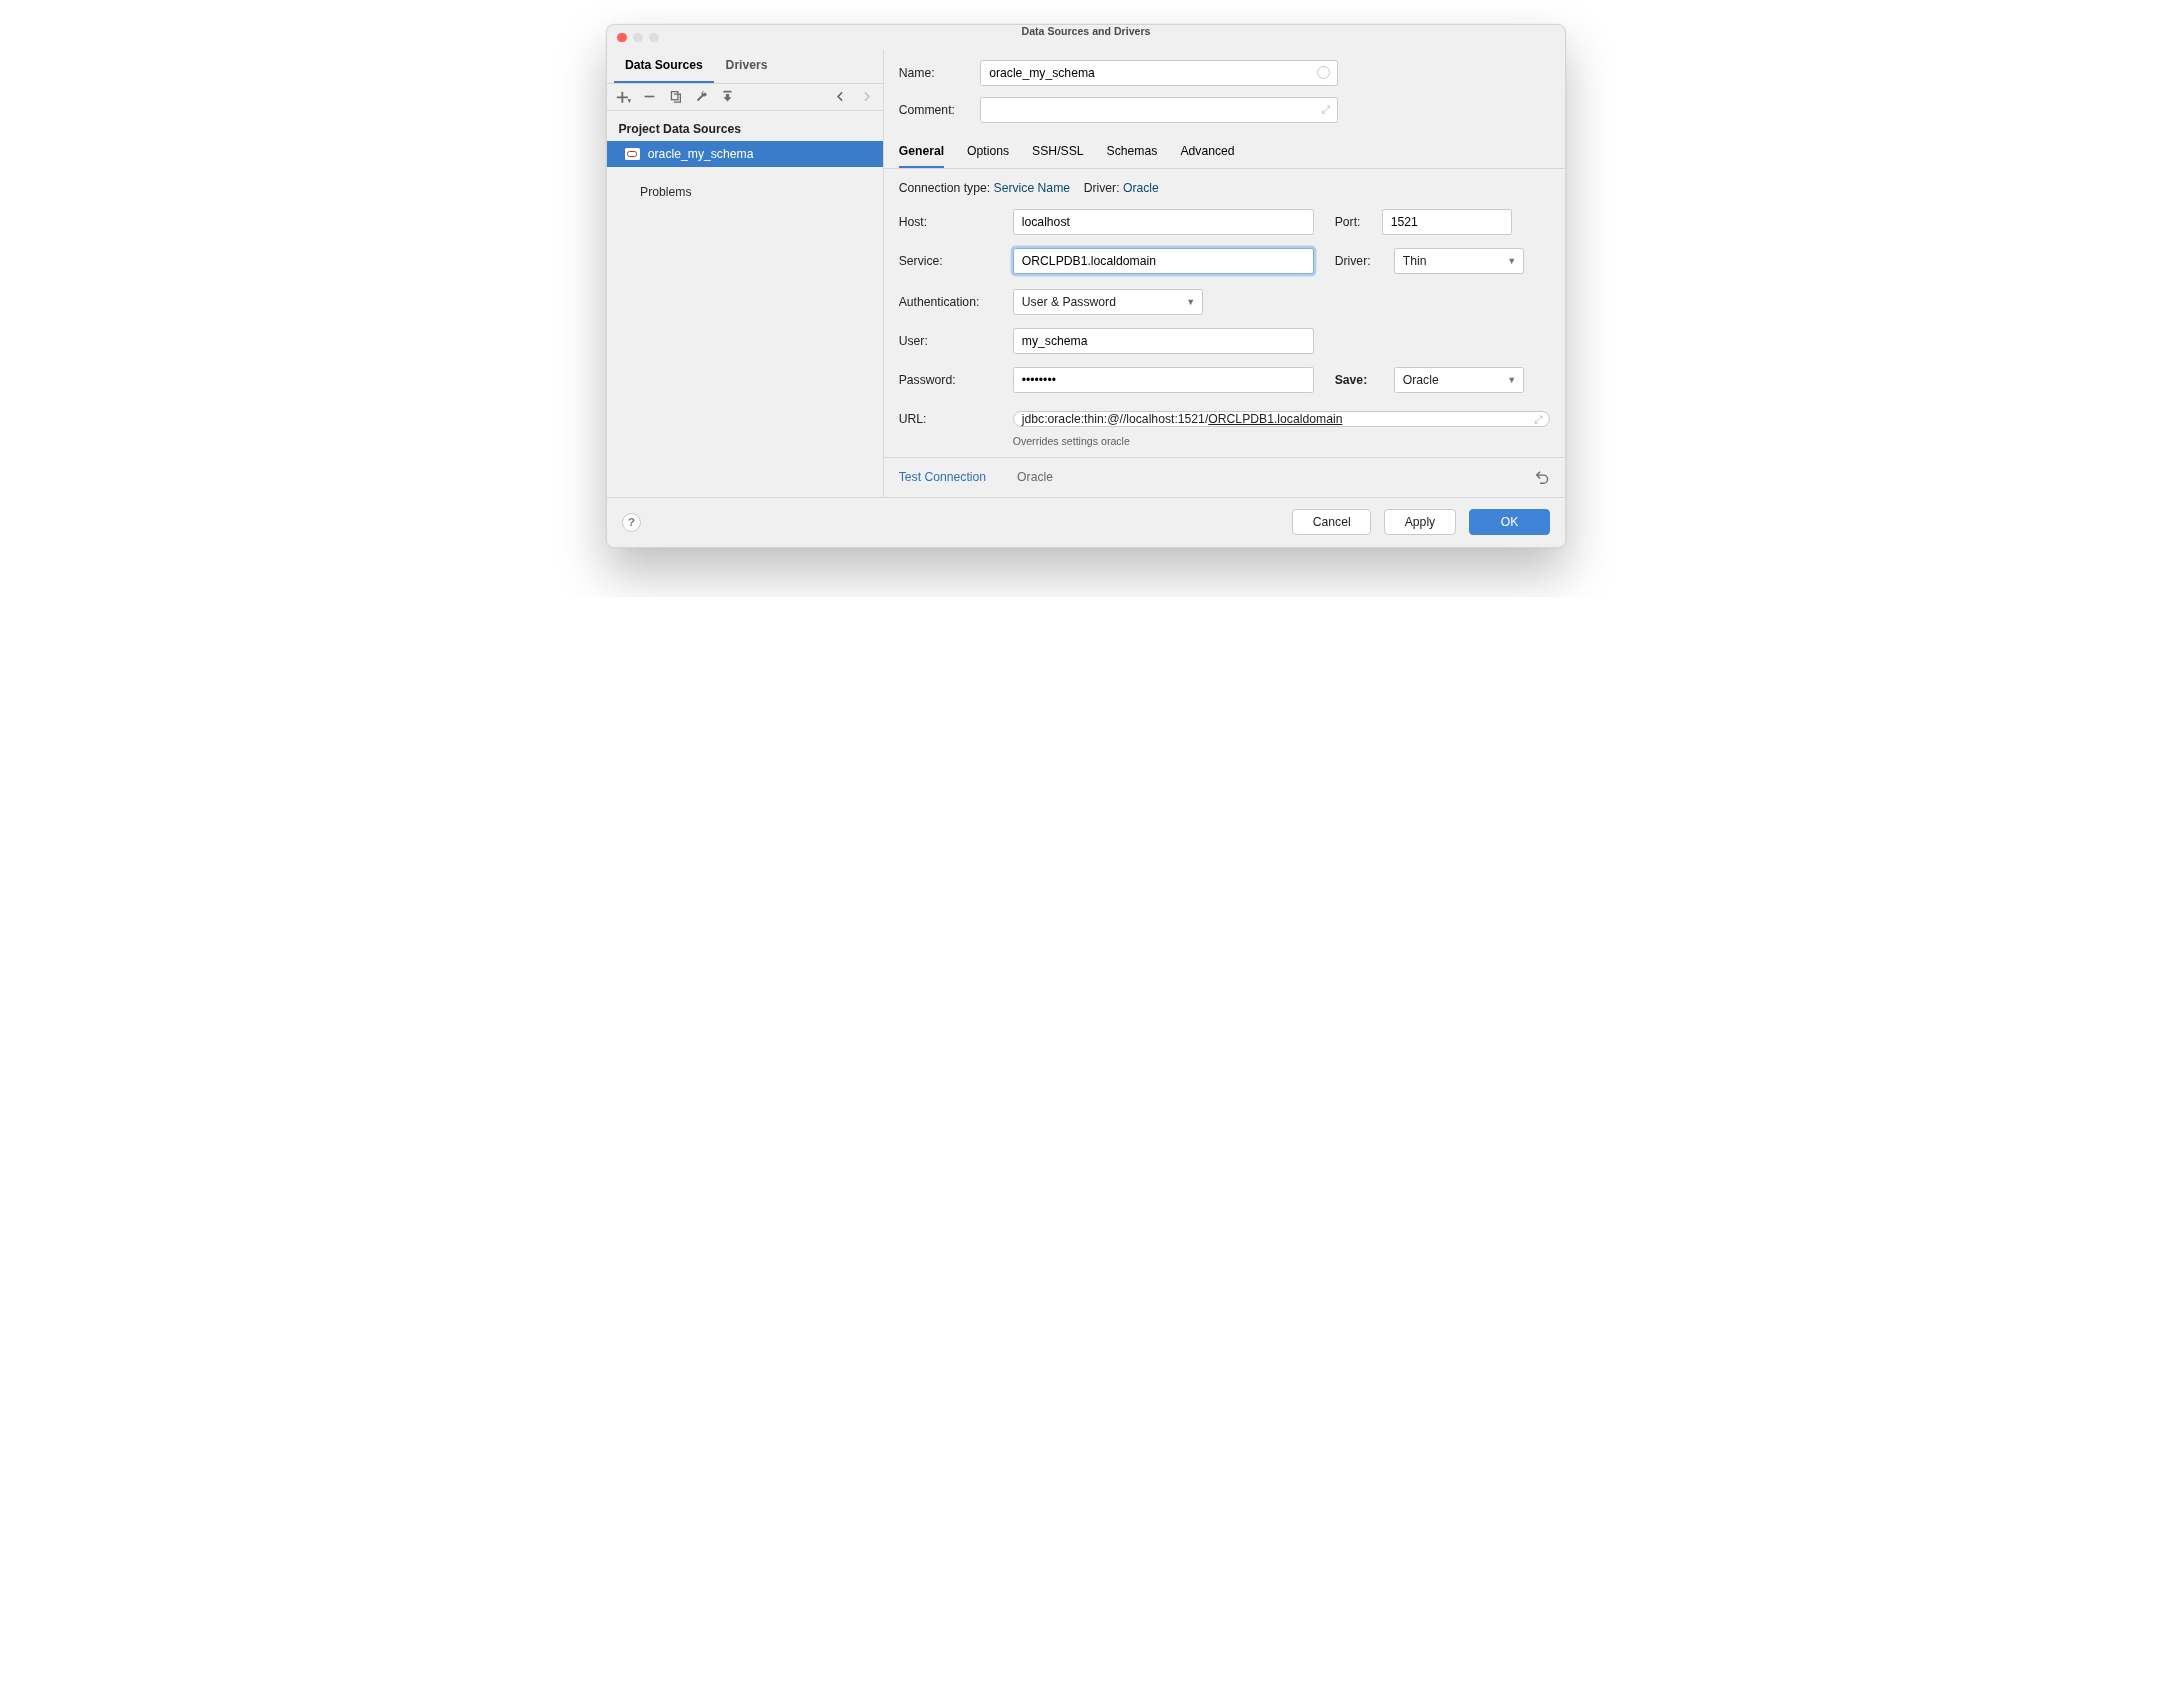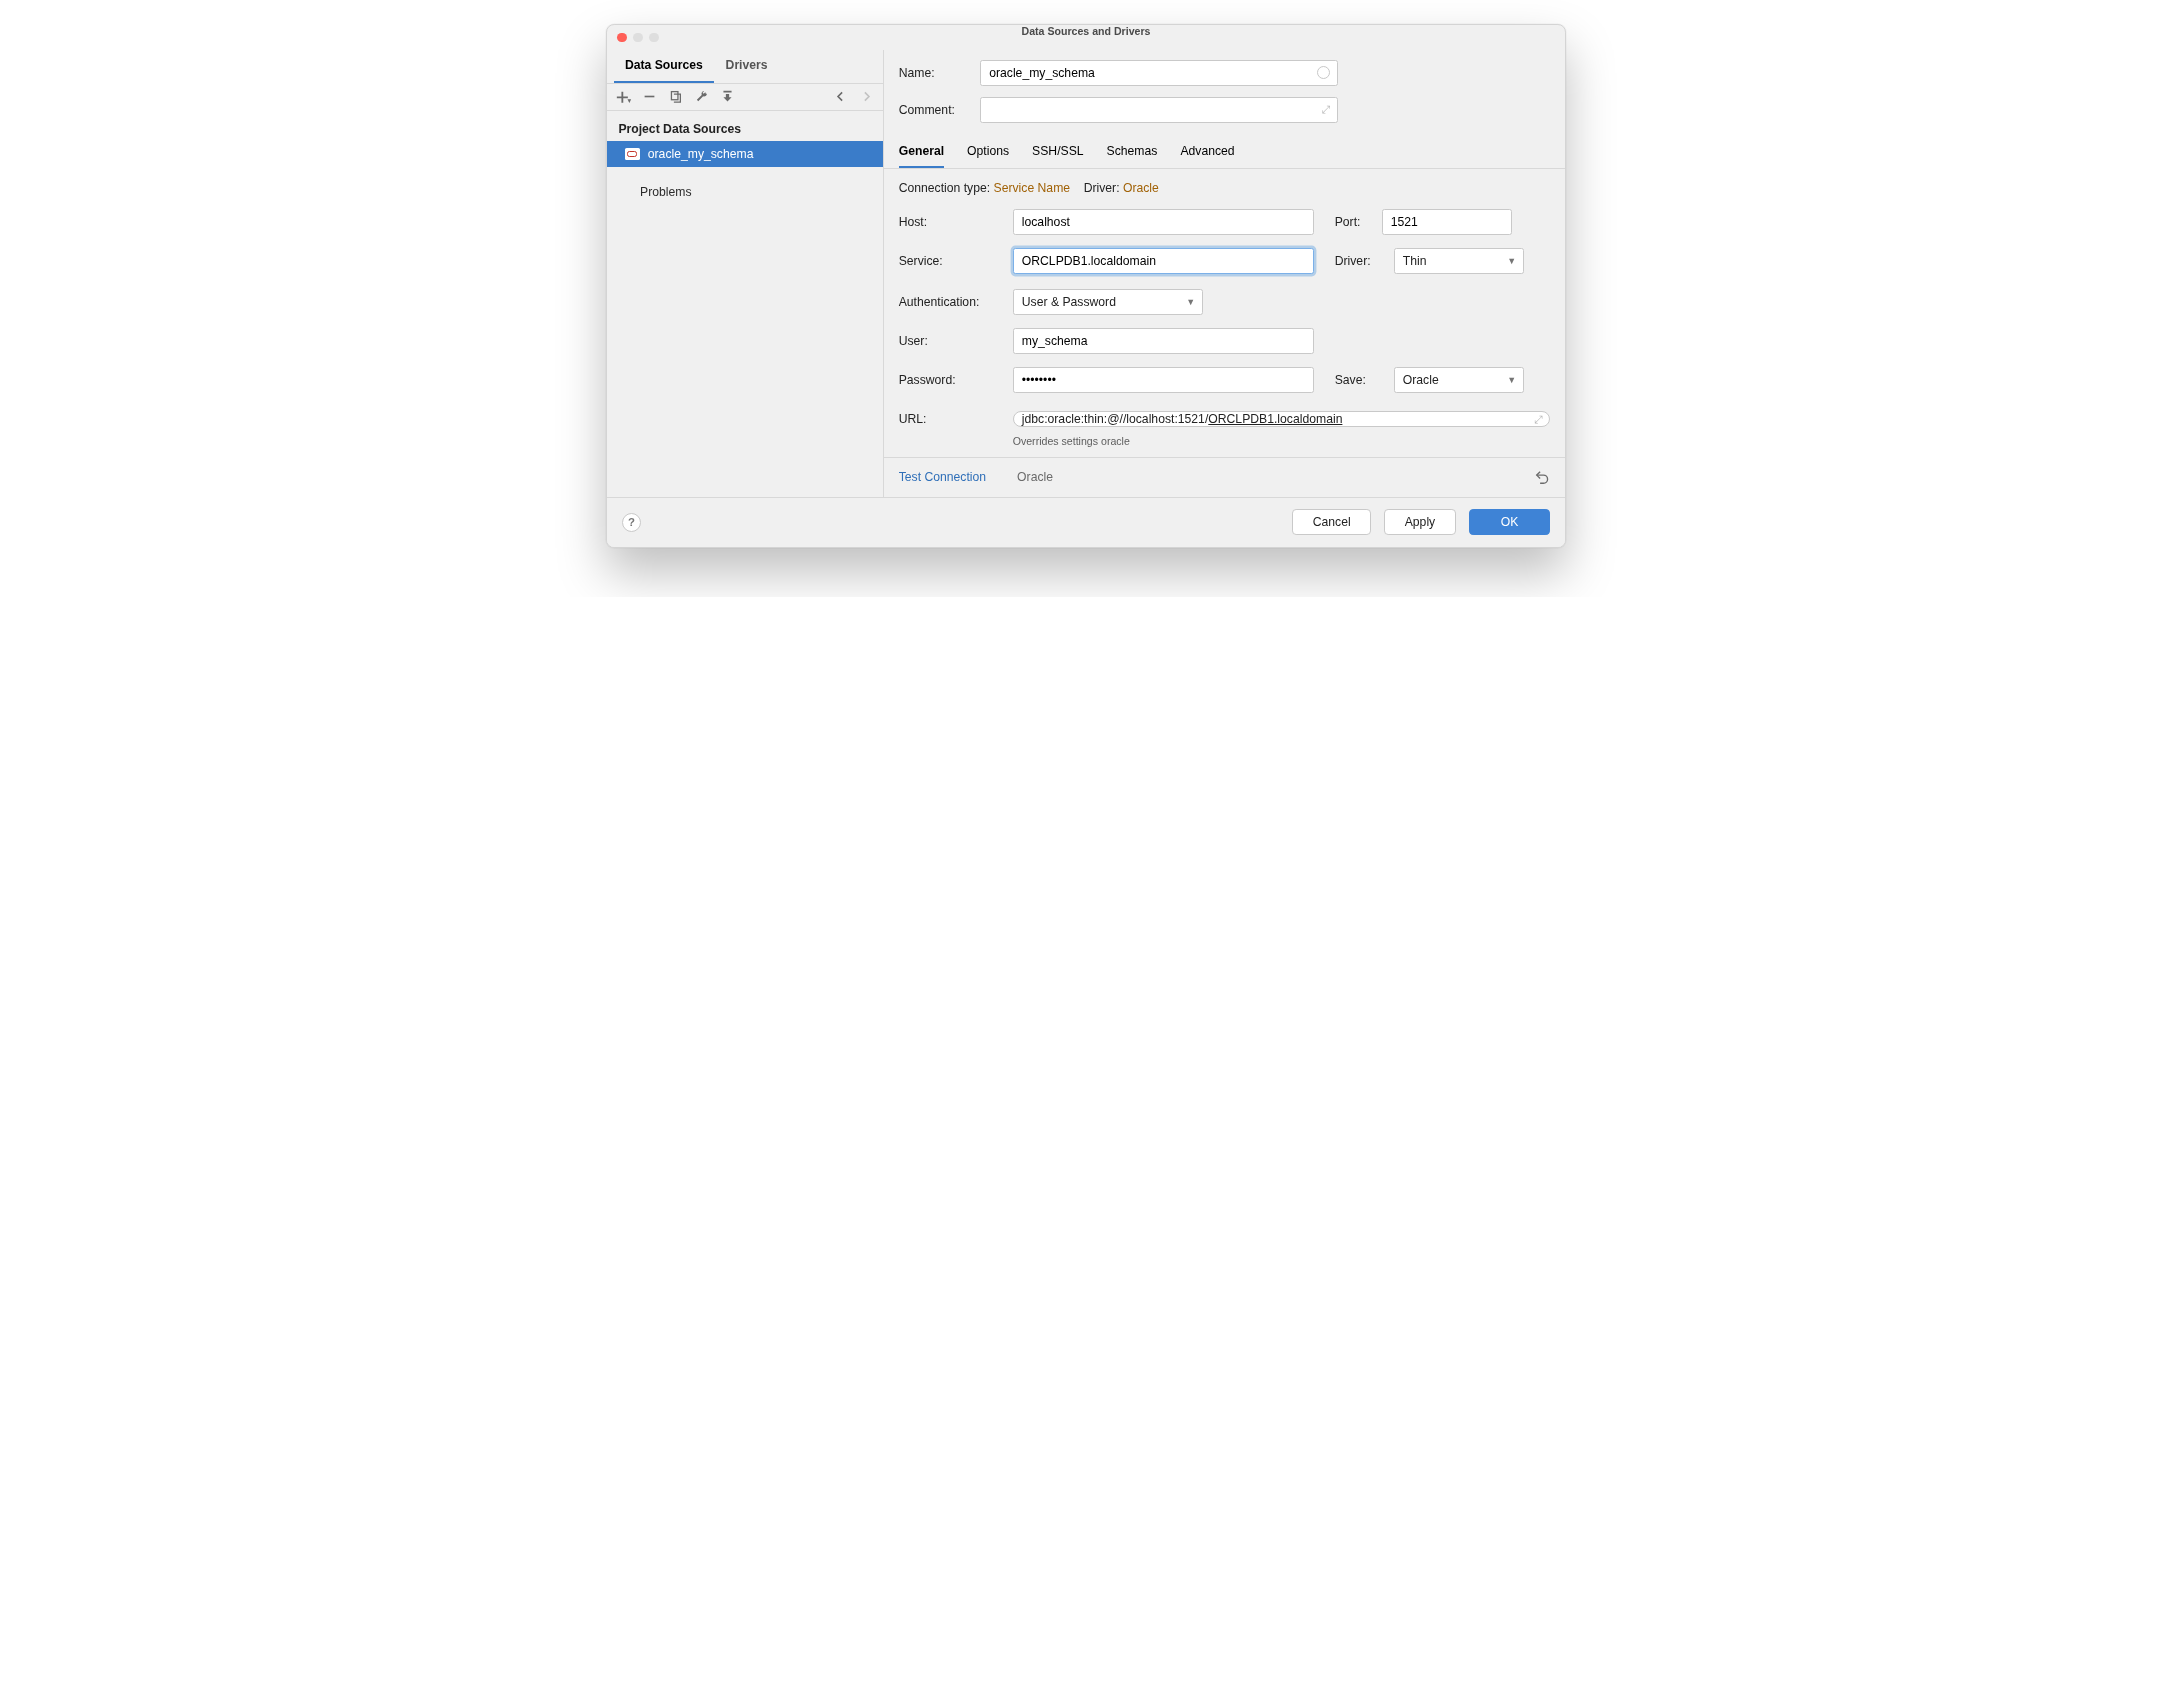--- a/index.html
+++ b/index.html
@@ -160,21 +160,21 @@
     cursor:pointer;
     color:#000000;
   }
   .rtab.active {
     font-weight:700; border-bottom:2.4px solid #3a7cc9;
   }
   .conn-info {
     padding: 11.4px 14.7px 0;
     font-size:12.2px;
   }
-  .conn-info .link { color:#a16207; cursor:pointer; }
+  .conn-info .link { color:#0c4a6e; cursor:pointer; }
   .form-grid {
     padding: 14.7px 14.7px 9.8px;
   }
   .frow { display:flex; align-items:center; margin-bottom:13px; gap:0; }
   .flabel { width:114px; font-size:12.2px; }
   .finput {
     height:26px; border:0.8px solid #c9c9c9; border-radius:2.4px;
     background:#fff; padding:0 8.1px; font-size:12.2px;
     font-family:inherit;
   }
@@ -190,21 +190,21 @@
   .fselect .caret { color:#757575; font-size:9px; }
   .w-host { width:301px; }
   .w-port-lbl { width:47px; margin-left:21px; }
   .w-port { width:130px; }
   .w-service { width:301px; }
   .w-drv-lbl { width:59px; margin-left:21px; }
   .w-drv { width:130px; }
   .w-auth { width:190px; }
   .w-user { width:301px; }
   .w-pass { width:301px; }
-  .w-save-lbl { width:59px; margin-left:21px; }
+  .w-save-lbl { width:59px; margin-left:21px;font-weight:bold; }
   .w-save { width:130px; }
   .url-box {
     display:flex; align-items:flex-end;
     height:16px; background:#fff; border:0.8px solid #c9c9c9; border-radius:14px;
     padding:0 6.5px 0 8.1px; flex:1; font-size:12.2px;
     position:relative;
   }
   .url-text .u { text-decoration:underline; }
   .hint {
     margin-left:114px; font-size:10.6px; color:#5d5d5d; margin-top:-4.9px;

